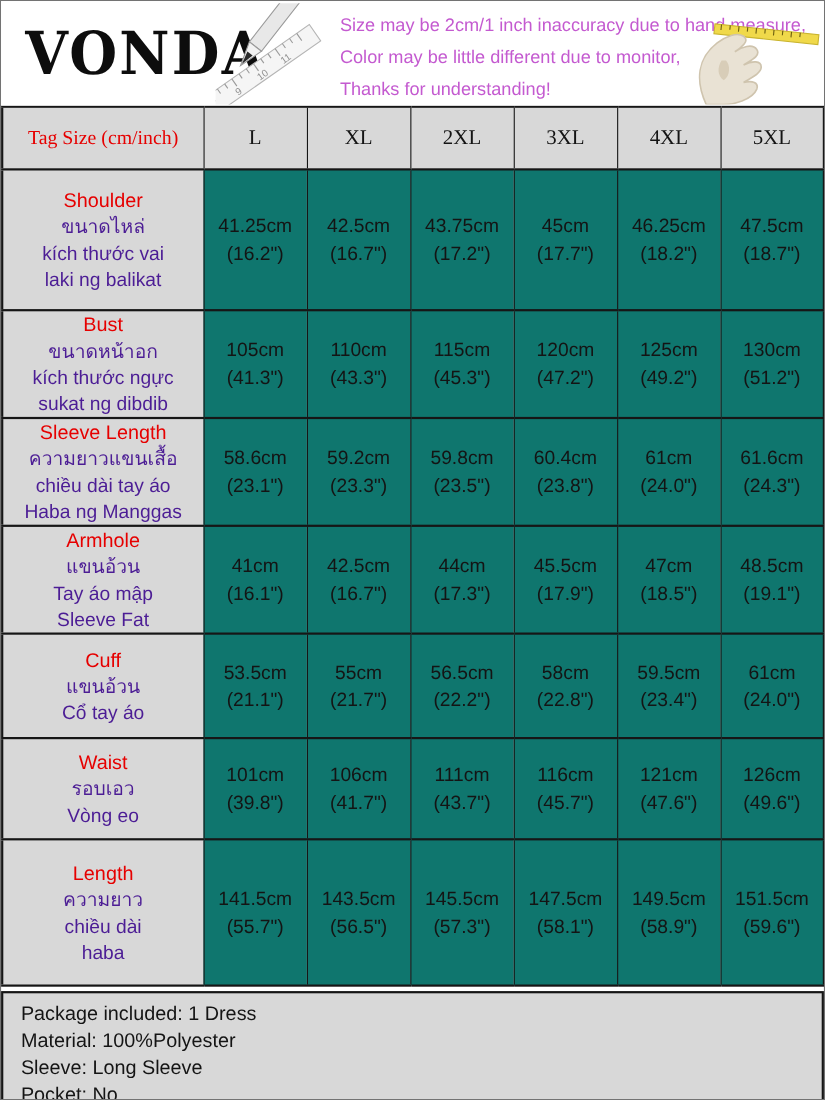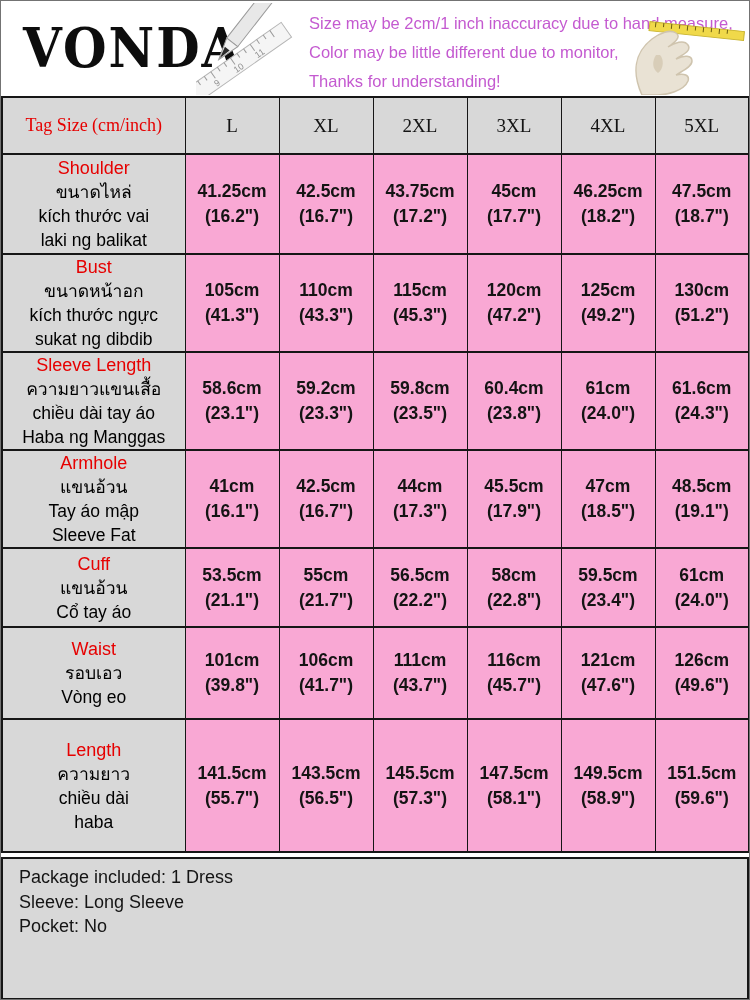--- a/index.html
+++ b/index.html
@@ -31,33 +31,33 @@
   }
   table.size-chart td,table.size-chart th{
     border:1px solid #161616;
     border-top-width:2px;border-bottom-width:2px;
     padding:0;text-align:center;vertical-align:middle;
   }
   table.size-chart{border:2px solid #161616;}
   col.c-label{width:183px;}
   col.c-size{width:94px;}
   tr.r-head{height:57px;font-family:Liberation Serif, serif;}
-  tr.r-shoulder{height:100px;margin-left:42px;}
+  tr.r-shoulder{height:128px;margin-left:42px;}
   tr.r-bust{height:97px;margin-left:48px;}
   tr.r-sleeve{height:98px;}
   tr.r-armhole{height:76px;}
-  tr.r-cuff{height:79px;}
+  tr.r-cuff{height:95px;}
   tr.r-waist{height:92px;}
   tr.r-length{height:133px;}
   .head-label{background:#d8d8d8;color:#e60000;font-size:18px;font-weight:normal;}
   .head-size{background:#d8d8d8;color:#141414;font-size:19px;font-weight:normal;}
   td.label-cell{background:#d8d8d8;}
-  td.label-cell span{display:block;font-size:17.5px;line-height:24px;color:#000000;}
+  td.label-cell span{display:block;font-size:17.5px;line-height:24px;color:#4c1d95;}
   td.label-cell .rn{color:#e60000;font-size:18px;}
-  td.val-cell{background:#f9a8d4;font-weight:bold;}
+  td.val-cell{background:#0f766e;}
   td.val-cell span{display:block;font-size:17.5px;line-height:25px;color:#141414;}
   
   .footer{
     box-sizing:border-box;
     width:748px;height:143px;
     margin:4px 1px 0 0;
     background:#d8d8d8;
     border:2px solid #161616;
     padding:6px 0 0 16px;
   }
@@ -382,17 +382,18 @@
         <td class="val-cell">
             <span>151.5cm</span>
             <span>(59.6")</span>
           </td>
       </tr>
     </tbody>
   </table>
 
   <div class="footer">
     <div class="footer-line">Package included: 1 Dress</div>
+    <div class="footer-line">Material: 100%Polyester</div>
     <div class="footer-line">Sleeve: Long Sleeve</div>
     <div class="footer-line">Pocket: No</div>
   </div>
 
 </div>
 
 </body></html>

